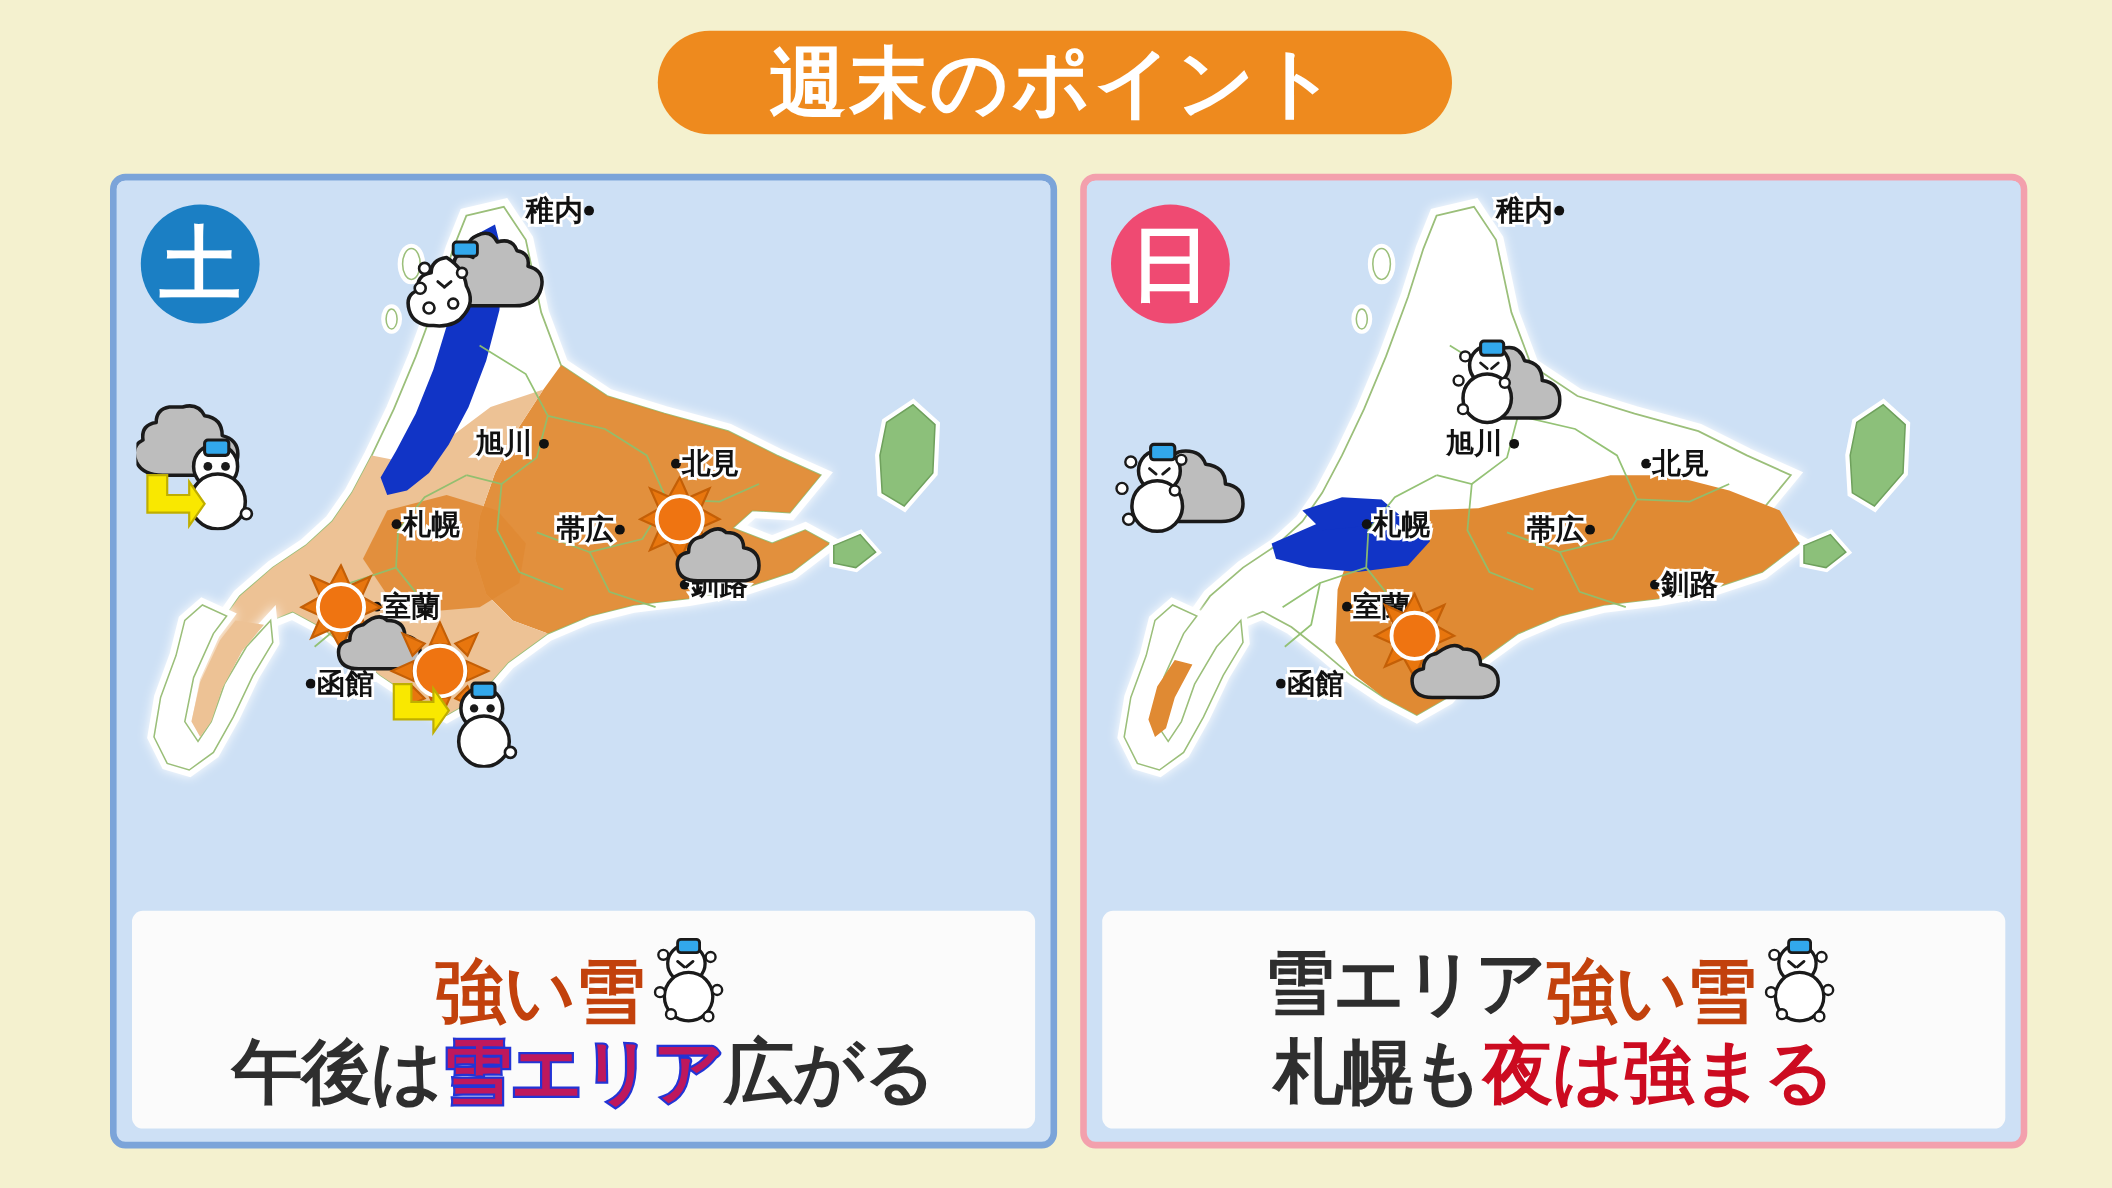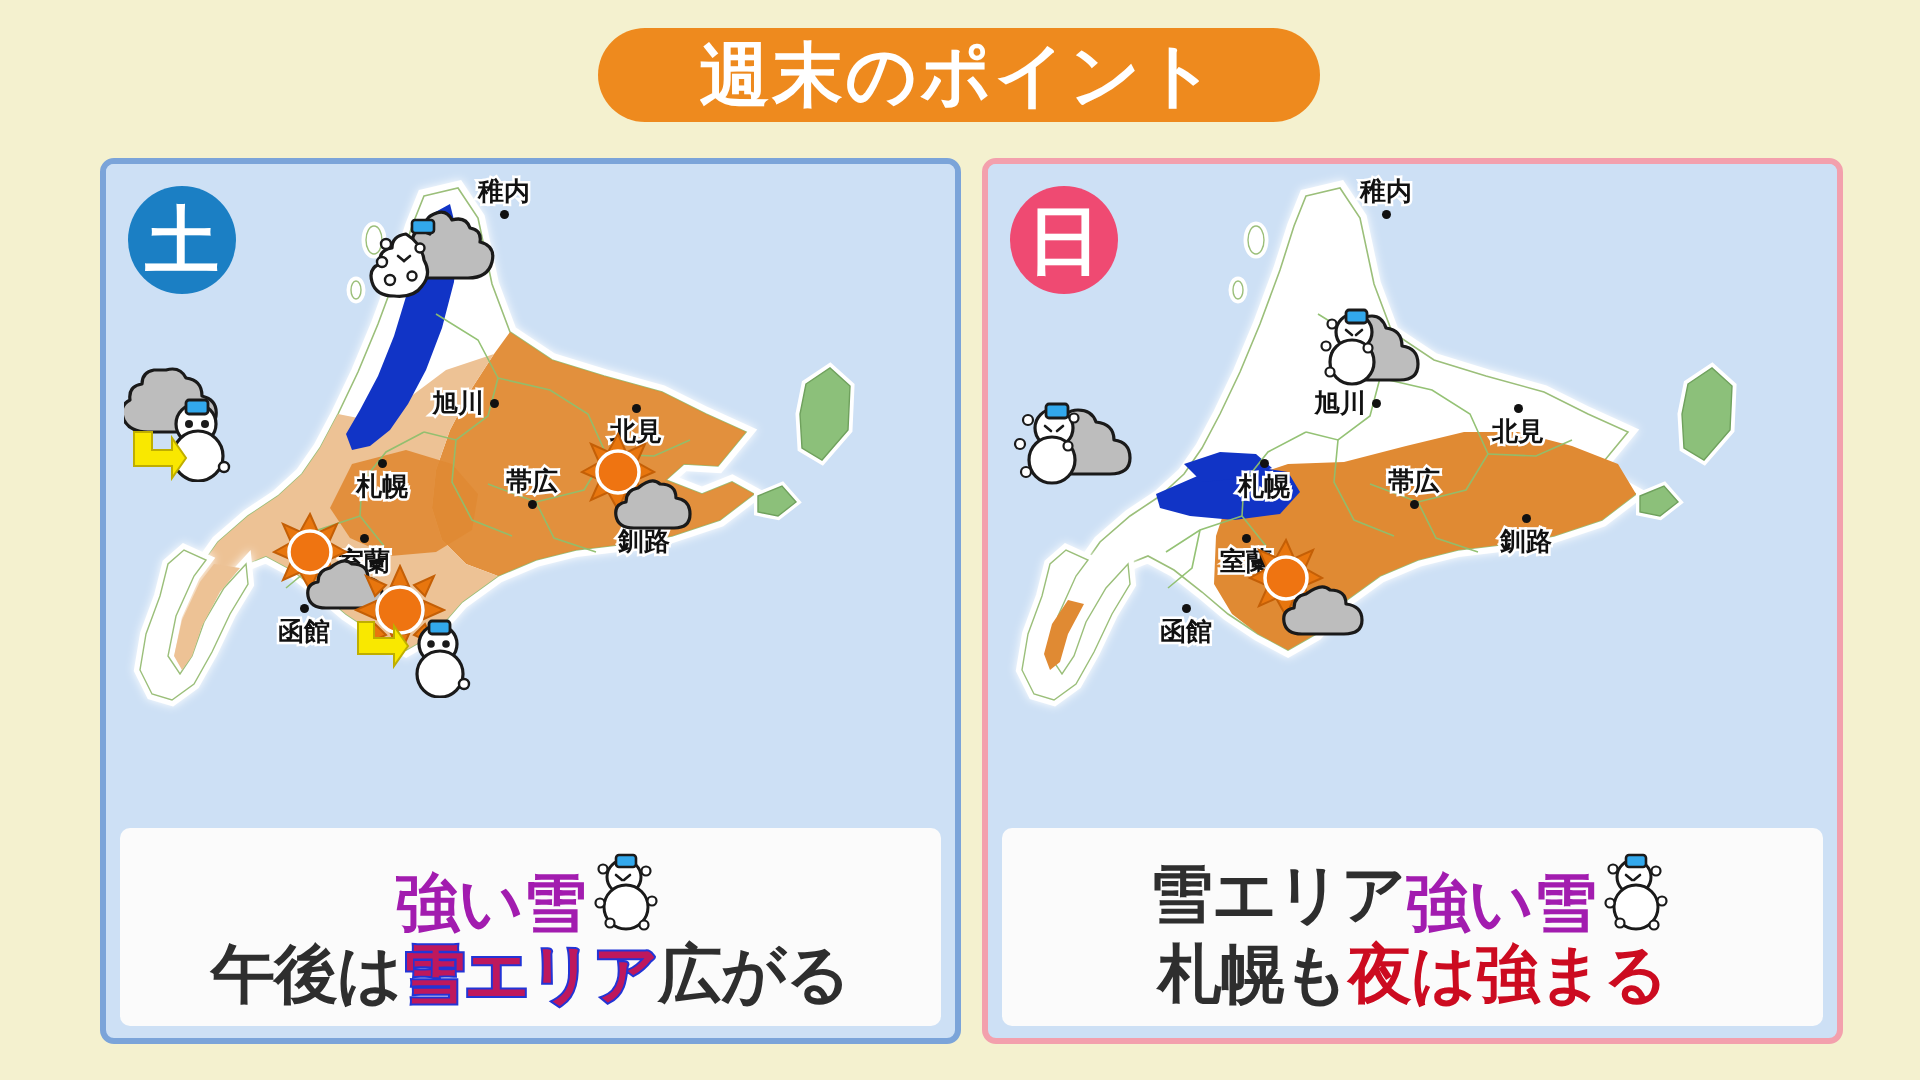--- a/index.html
+++ b/index.html
@@ -70,21 +70,21 @@
   .city-name {
     font-size: 26px; font-weight: bold; color: #111;
     font-family: "DejaVu Sans", "Liberation Sans", sans-serif;
     -webkit-text-stroke: 5px #ffffff;
     paint-order: stroke fill;
   }
   .city-dot {
     width: 9px; height: 9px; border-radius: 50%;
     background: #111; flex: none;
   }
-  .city.dot-below { flex-direction: column; gap: 1px; }
+  .city.dot-below { flex-direction: row; gap: 1px; }
 
   
   .wicon { position: absolute; z-index: 25; }
 
   
   .caption-box {
     position: absolute;
     left: 14px; bottom: 12px;
     width: 821px; height: 198px;
     background: #fbfbfb;
@@ -98,21 +98,21 @@
     line-height: 1.02;
     white-space: nowrap;
   }
   .cap-line span {
     font-size: 64px;
     font-weight: bold;
     font-family: "DejaVu Sans", "Liberation Sans", sans-serif;
     letter-spacing: -1px;
   }
   .t-dark  { color: #2e2e2e; }
-  .t-blue  { color: #a21caf; margin-top: 19px; }
+  .t-blue  { color: #c2410c; margin-top: 19px; }
   .t-red   { color: #cc0b20; }
   .t-outline {
     color: #be185d;
     -webkit-text-stroke: 4px #2234d6;
     paint-order: stroke fill;
   }
   .cap-snowman { flex: none; margin-left: 2px; }
 </style>
 </head>
 <body>

